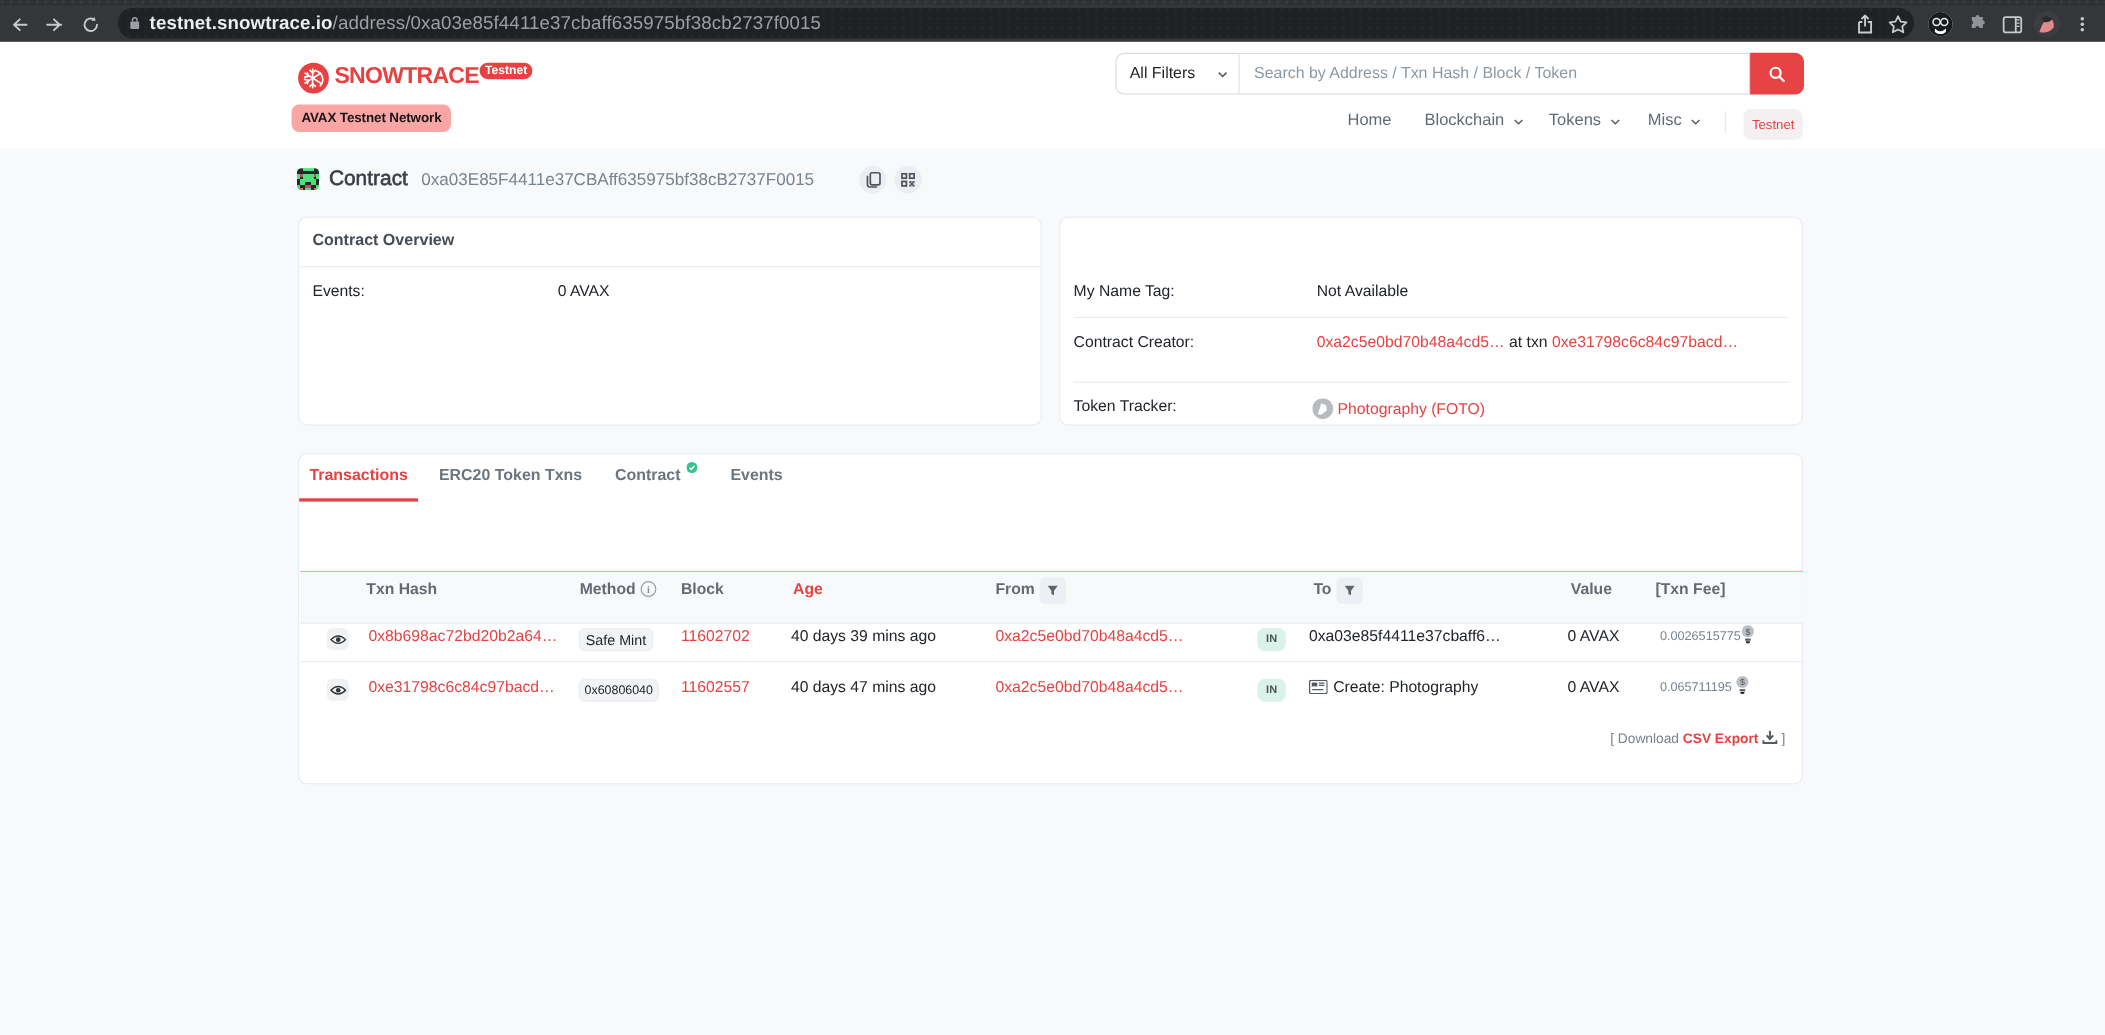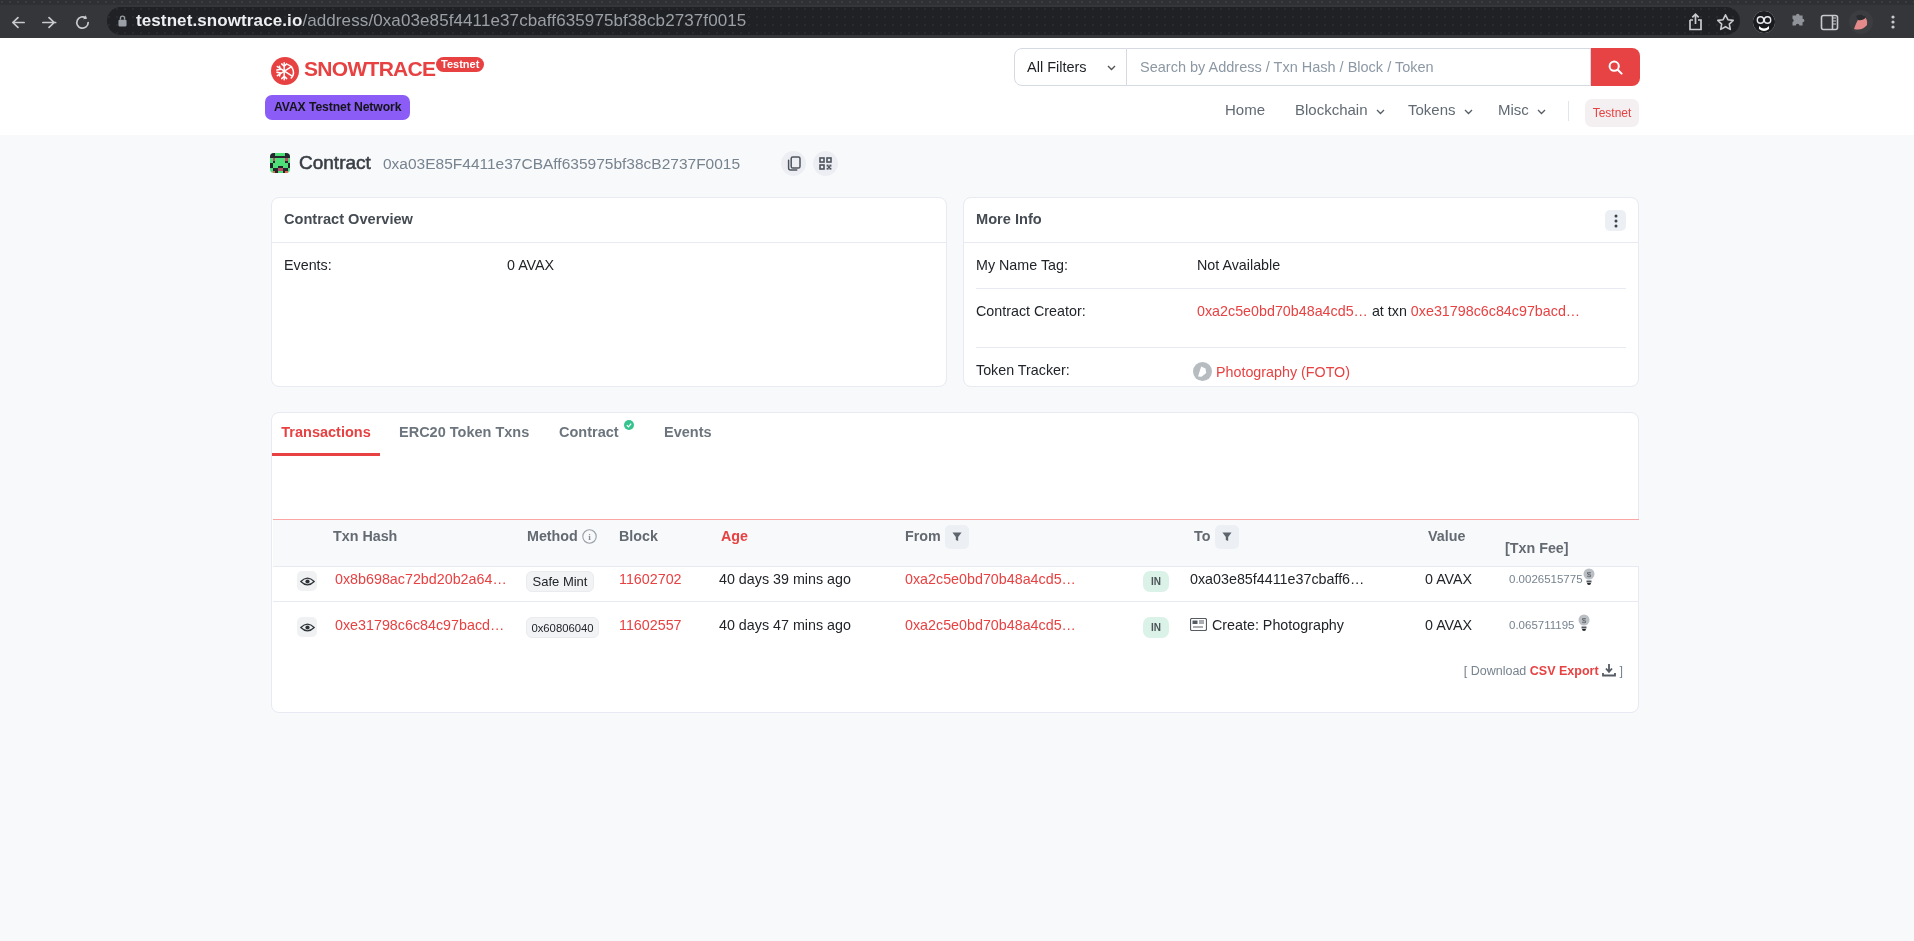--- a/index.html
+++ b/index.html
@@ -18,21 +18,21 @@
 #urlpill .url { margin-left:9px; font-size:17px; color:#eceef0; letter-spacing:0.1px; }
 #urlpill .url .path { color:#9aa0a6; }
 
 
 #siteheader { position:absolute; left:0; top:38px; width:1914px; height:97px; background:#ffffff; }
 #logo { position:absolute; left:271px; top:19px; }
 #logocircle { position:absolute; left:0; top:0; width:28px; height:28px; border-radius:50%; background:#e84142; }
 #logotext { position:absolute; left:33px; top:0px; font-size:21px; font-weight:bold; color:#e84142; letter-spacing:-0.7px; }
 #testnetpill { position:absolute; left:165px; top:0px; background:#e84142; color:#fff; font-size:11px; font-weight:bold;
   padding:1px 5px 2px; border-radius:9px; }
-#netchip { position:absolute; left:265px; top:57px; background:#8b5cf6; border-radius:7px; padding:5px 9px 6px;
+#netchip { position:absolute; left:265px; top:57px; background:#fca5a5; border-radius:7px; padding:5px 9px 6px;
   font-size:12.2px; font-weight:bold; color:#141516; letter-spacing:-0.1px; }
 
 #searchbar { position:absolute; left:1014px; top:10px; width:626px; height:38px; }
 #allfilters { position:absolute; left:0; top:0; width:113px; height:38px; border:1px solid #d5dae2; border-radius:8px 0 0 8px;
   background:#fff; font-size:14.5px; color:#1d2124; display:flex; align-items:center; padding-left:12px; }
 #allfilters .caret { position:absolute; right:10px; top:16px; }
 #searchinput { position:absolute; left:113px; top:0; width:464px; height:38px; border:1px solid #d5dae2; border-left:none;
   background:#fff; font-size:14.5px; color:#8c98a4; display:flex; align-items:center; padding-left:13px; }
 #searchbtn { position:absolute; left:577px; top:0; width:49px; height:38px; background:#e84344; border-radius:0 8px 8px 0;
   display:flex; align-items:center; justify-content:center; }
@@ -261,30 +261,20 @@
 
 <div class="card" id="cardA">
   <div class="hdr">
       <div class="title">Contract Overview</div>
     </div>
   <div class="row2" style="left:12px; top:59px;"><span class="lbl">Events:</span></div>
   <div class="row2" style="left:235px; top:59px;">0 AVAX</div>
 </div>
 
 <div class="card" id="cardB">
-  <div class="hdr">
-      <div class="title">More Info</div>
-      <div class="dotbtn" style="right:12px; top:12px;">
-    <svg width="4" height="14" viewBox="0 0 4 14">
-          <circle cx="2" cy="2" r="1.5" fill="#3c434b"></circle>
-          <circle cx="2" cy="7" r="1.5" fill="#3c434b"></circle>
-          <circle cx="2" cy="12" r="1.5" fill="#3c434b"></circle>
-        </svg>
-  </div>
-    </div>
   <div class="row2" style="left:12px; top:59px;"><span class="lbl">My Name Tag:</span></div>
   <div class="row2" style="left:233px; top:59px;">Not Available</div>
   <div class="grayline" style="top:90px;"></div>
   <div class="row2" style="left:12px; top:105px;"><span class="lbl">Contract Creator:</span></div>
   <div class="row2" style="left:233px; top:105px;"><span class="red">0xa2c5e0bd70b48a4cd5…</span> at txn <span class="red">0xe31798c6c84c97bacd…</span></div>
   <div class="grayline" style="top:149px;"></div>
   <div class="row2" style="left:12px; top:164px;"><span class="lbl">Token Tracker:</span></div>
   <div class="row2" style="left:229px; top:164px;">
     <svg width="19" height="19" viewBox="0 0 19 19" style="vertical-align:-4.5px;">
         <circle cx="9.5" cy="9.5" r="9.5" fill="#b7bcc1"></circle>
@@ -330,21 +320,21 @@
       </div>
     <div class="th" style="left:921px;">To</div>
     <div class="th btnfilter" style="left:942px; top:5px;">
         <span style="display:flex; width:24px; height:24px; background:#eceff4; border-radius:5px; align-items:center; justify-content:center;">
           <svg width="10" height="10" viewBox="0 0 11 11">
             <path d="M0.5 0.5 H10.5 L6.8 5.5 V10 L4.2 8.7 V5.5 Z" fill="#5c646c"></path>
           </svg>
         </span>
       </div>
     <div class="th" style="left:1155px;">Value</div>
-    <div class="th" style="left:1232px;margin-top:12px;">[Txn Fee]</div>
+    <div class="th" style="left:1232px;">[Txn Fee]</div>
   </div>
 
   <div class="trow" style="top:144px; border-bottom:1px solid #e7eaf3;">
     <div style="position:absolute; left:24px; top:14px; width:20px; height:20px; background:#f0f1f3; border-radius:5px; display:flex; align-items:center; justify-content:center;">
         <svg width="15" height="11" viewBox="0 0 15 11">
           <path d="M0.8 5.5 Q7.5 -1.2 14.2 5.5 Q7.5 12.2 0.8 5.5 Z" stroke="#2e3338" stroke-width="1.2" fill="none"></path>
           <circle cx="7.5" cy="5.5" r="2.1" fill="#2e3338"></circle>
         </svg>
       </div>
     <div class="td red" style="left:62px;">0x8b698ac72bd20b2a64…</div>

